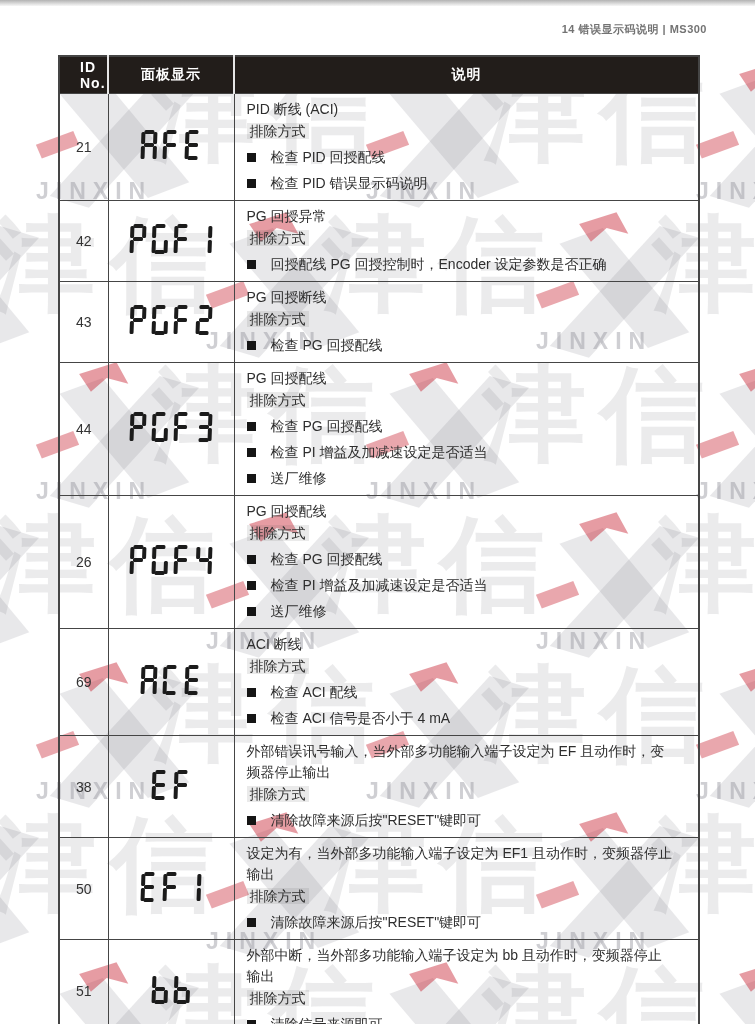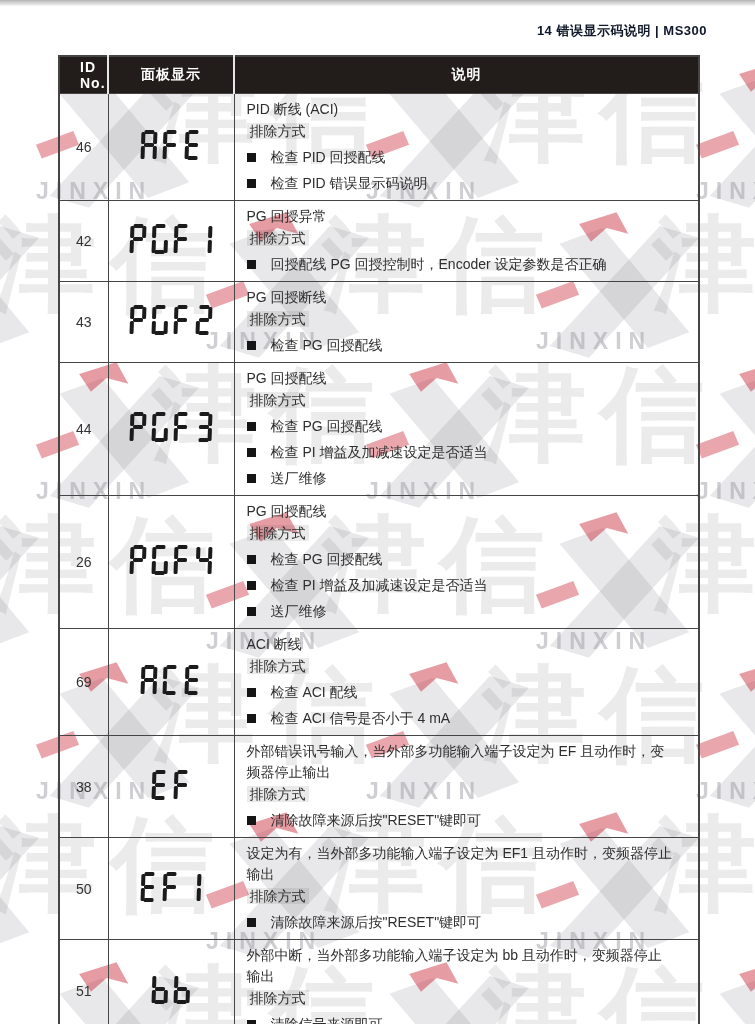--- a/index.html
+++ b/index.html
@@ -23,21 +23,21 @@
     color:rgba(90,90,102,0.12);
   }
   .wm-latin{
     position:absolute;left:6px;top:118px;white-space:nowrap;
     font-weight:bold;font-size:23px;letter-spacing:7px;
     color:rgba(148,148,158,0.45);
   }
   
   .page-header{
     position:absolute;top:22px;right:48px;z-index:2;
-    font-size:13px;font-weight:bold;color:#0f172a;letter-spacing:0.5px;
+    font-size:11px;font-weight:bold;color:#737373;letter-spacing:0.5px;
   }
   
   .err-table{
     position:absolute;left:58px;top:55px;width:642px;z-index:1;
     border-collapse:collapse;table-layout:fixed;
     border:2px solid var(--border,#454545);
     background:transparent;
   }
   .err-table th{
     background:var(--header-bg,#221d1a);color:#fff;
@@ -299,21 +299,21 @@
   <thead>
     <tr>
       <th>ID No.</th>
       <th>面板显示</th>
       <th>说明</th>
     </tr>
   </thead>
   <tbody>
 
     <tr style="height:104px">
-      <td class="id-cell">46</td>
+      <td class="id-cell">21</td>
       <td class="disp-cell"><div class="seg-display">
             <span class="seg-char">
               <i class="seg seg-a"></i>
               <i class="seg seg-b"></i>
               <i class="seg seg-c"></i>
               <i class="seg seg-e"></i>
               <i class="seg seg-f"></i>
               <i class="seg seg-g"></i>
             </span>
             <span class="seg-char">

